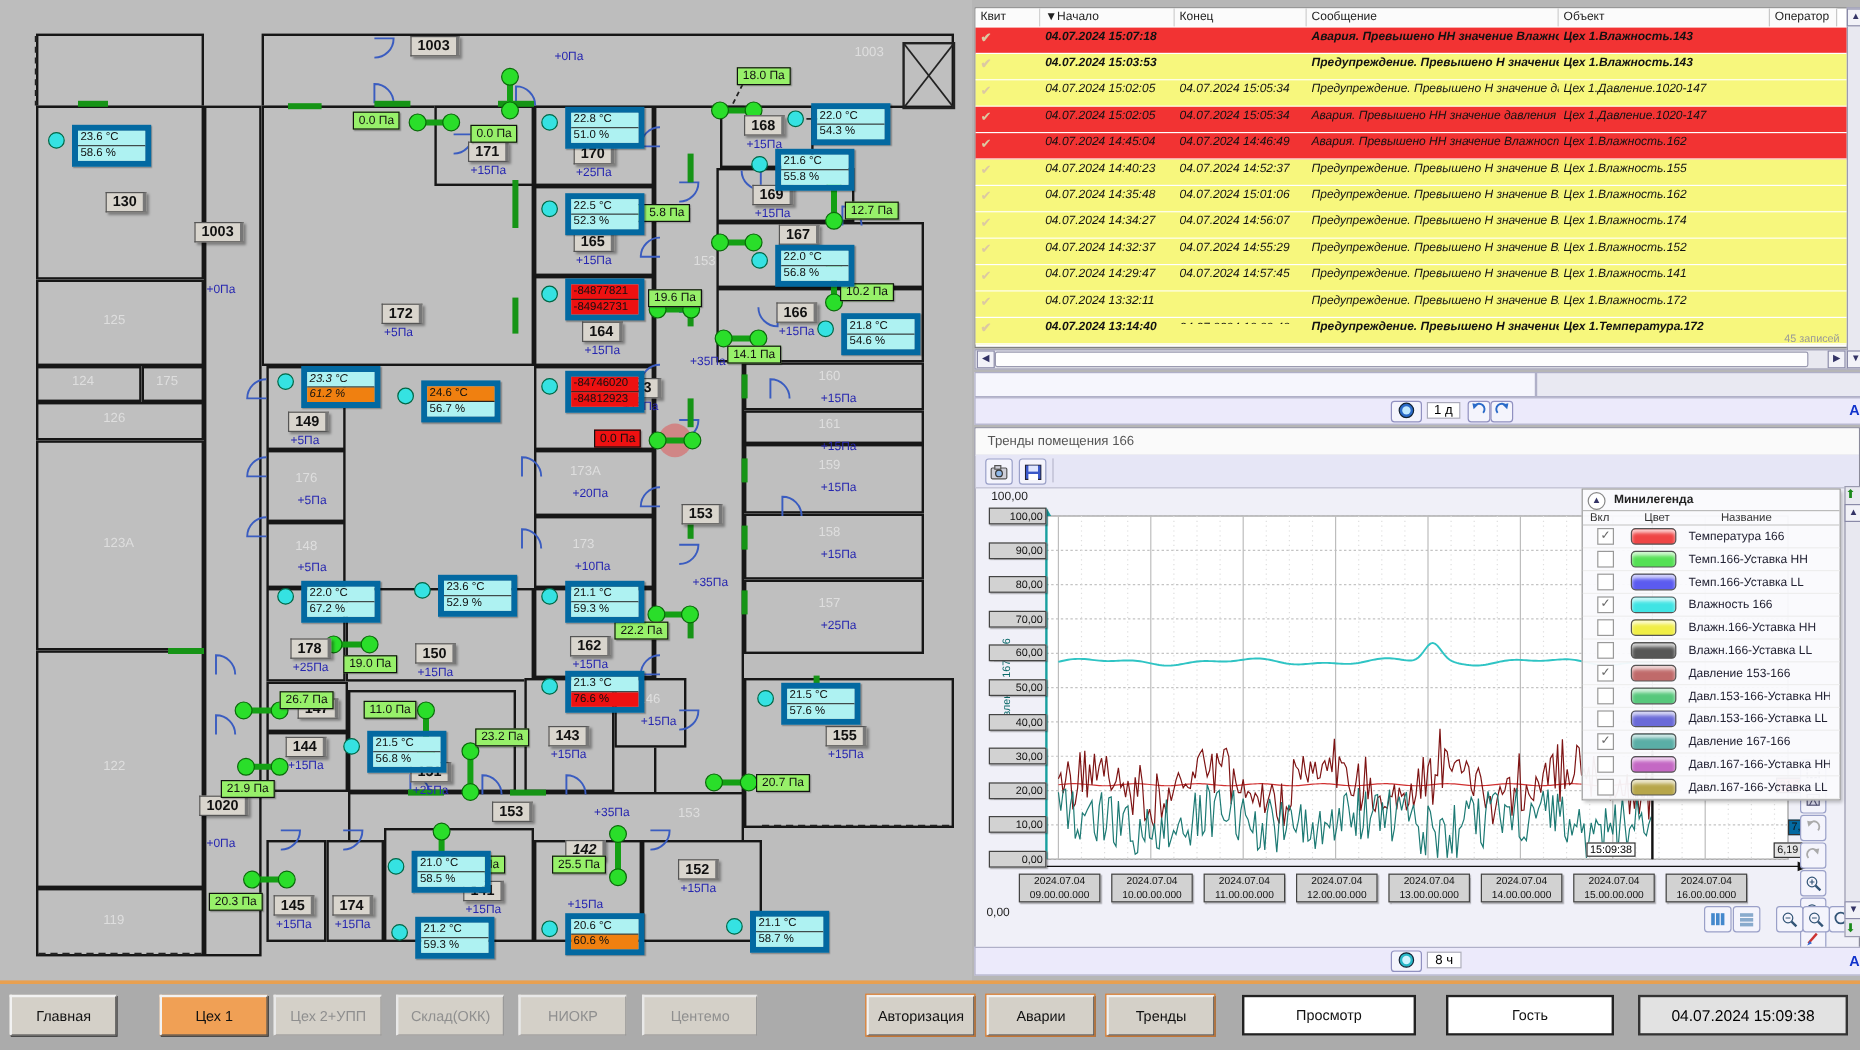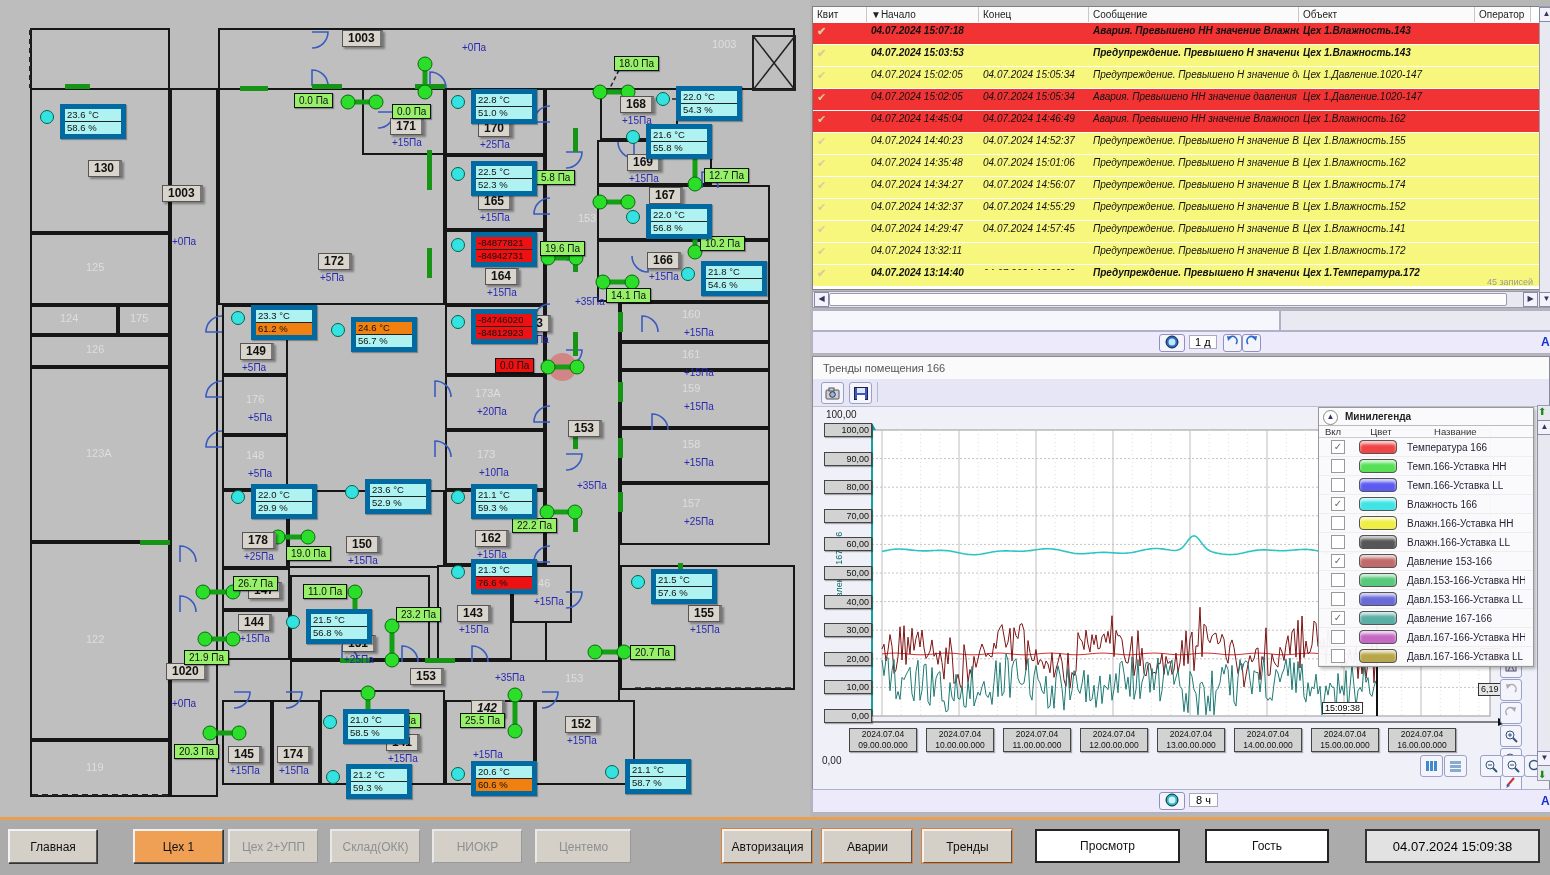--- a/index.html
+++ b/index.html
@@ -461,33 +461,33 @@
     <div class="sensbox" style="left: 471px; top: 232px;">
       <div class="senscell red">-84877821</div>
       <div class="senscell red">-84942731</div>
     </div>
     <div class="sensdot" style="left: 451px; top: 315px;"></div>
     <div class="sensbox" style="left: 471px; top: 309px;">
       <div class="senscell red">-84746020</div>
       <div class="senscell red">-84812923</div>
     </div>
     <div class="sensdot" style="left: 231px; top: 311px;"></div>
-    <div class="sensbox" style="left: 251px; top: 305px;">
+    <div class="sensbox" style="left: 251px; top: 305px; font-style: italic;">
       <div class="senscell">23.3 °C</div>
       <div class="senscell orange">61.2 %</div>
     </div>
     <div class="sensdot" style="left: 331px; top: 323px;"></div>
     <div class="sensbox" style="left: 351px; top: 317px;">
       <div class="senscell orange">24.6 °C</div>
       <div class="senscell">56.7 %</div>
     </div>
     <div class="sensdot" style="left: 231px; top: 490px;"></div>
     <div class="sensbox" style="left: 251px; top: 484px;">
       <div class="senscell">22.0 °C</div>
-      <div class="senscell">29.9 %</div>
+      <div class="senscell">67.2 %</div>
     </div>
     <div class="sensdot" style="left: 345px; top: 485px;"></div>
     <div class="sensbox" style="left: 365px; top: 479px;">
       <div class="senscell">23.6 °C</div>
       <div class="senscell">52.9 %</div>
     </div>
     <div class="sensdot" style="left: 451px; top: 490px;"></div>
     <div class="sensbox" style="left: 471px; top: 484px;">
       <div class="senscell">21.1 °C</div>
       <div class="senscell">59.3 %</div>
@@ -803,21 +803,21 @@
     <div class="tickx" style="left: 499px; top: 323px;">
       <div>2024.07.04</div>
       <div>15.00.00.000</div>
     </div>
     <div class="tickx" style="left: 576px; top: 323px;">
       <div>2024.07.04</div>
       <div>16.00.00.000</div>
     </div>
     <div class="curval" style="left: 668px; top: 242.938px; background: rgb(240, 128, 128);">21,7</div>
     <div class="curval" style="left: 666px; top: 278.236px; background: #0369a1; margin-left: 12px;">7,26</div>
-    <div class="curval" style="left: 666px; top: 278px; background: #e5e5e5;">6,19</div>
+    <div class="curval" style="left: 666px; top: 297px; background: #e5e5e5;">6,19</div>
     <div class="iconbtn" style="left: 688px; top: 228px; width: 20px; height: 20px;">
       <svg width="14" height="14">
         <rect x="2" y="2" width="10" height="9" fill="none" stroke="#557" stroke-dasharray="2,1.5"></rect>
       </svg>
     </div>
     <div class="iconbtn" style="left: 688px; top: 251px; width: 20px; height: 20px;">
       <svg width="14" height="14">
         <rect x="2" y="2" width="10" height="9" fill="#dde" stroke="#557"></rect>
         <path d="M4,11 L7,5 L10,11" stroke="#557" fill="none"></path>
       </svg>
@@ -983,15 +983,15 @@
     <div class="bbtn normal" style="left: 8px; width: 89px;">Главная</div>
     <div class="bbtn active" style="left: 133px; width: 90px;">Цех 1</div>
     <div class="bbtn disabled" style="left: 228px; width: 90px;">Цех 2+УПП</div>
     <div class="bbtn disabled" style="left: 330px; width: 90px;">Склад(ОКК)</div>
     <div class="bbtn disabled" style="left: 432px; width: 90px;">НИОКР</div>
     <div class="bbtn disabled" style="left: 535px; width: 96px;">Центемо</div>
     <div class="bbtn orange" style="left: 722px; width: 90px;">Авторизация</div>
     <div class="bbtn orange" style="left: 822px; width: 90px;">Аварии</div>
     <div class="bbtn orange" style="left: 922px; width: 90px;">Тренды</div>
     <div class="bbtn white" style="left: 1035px; width: 145px;">Просмотр</div>
-    <div class="bbtn white" style="left: 1205px; width: 124px;">Гость</div>
+    <div class="bbtn white" style="left: 1205px; width: 140px;">Гость</div>
     <div id="btime" style="left: 1365px; width: 175px;">04.07.2024 15:09:38</div>
   </div>
 
 </body></html>

